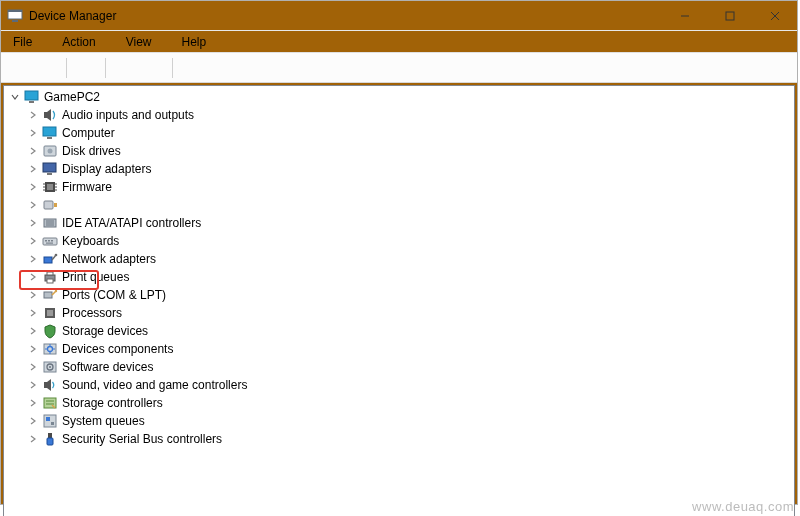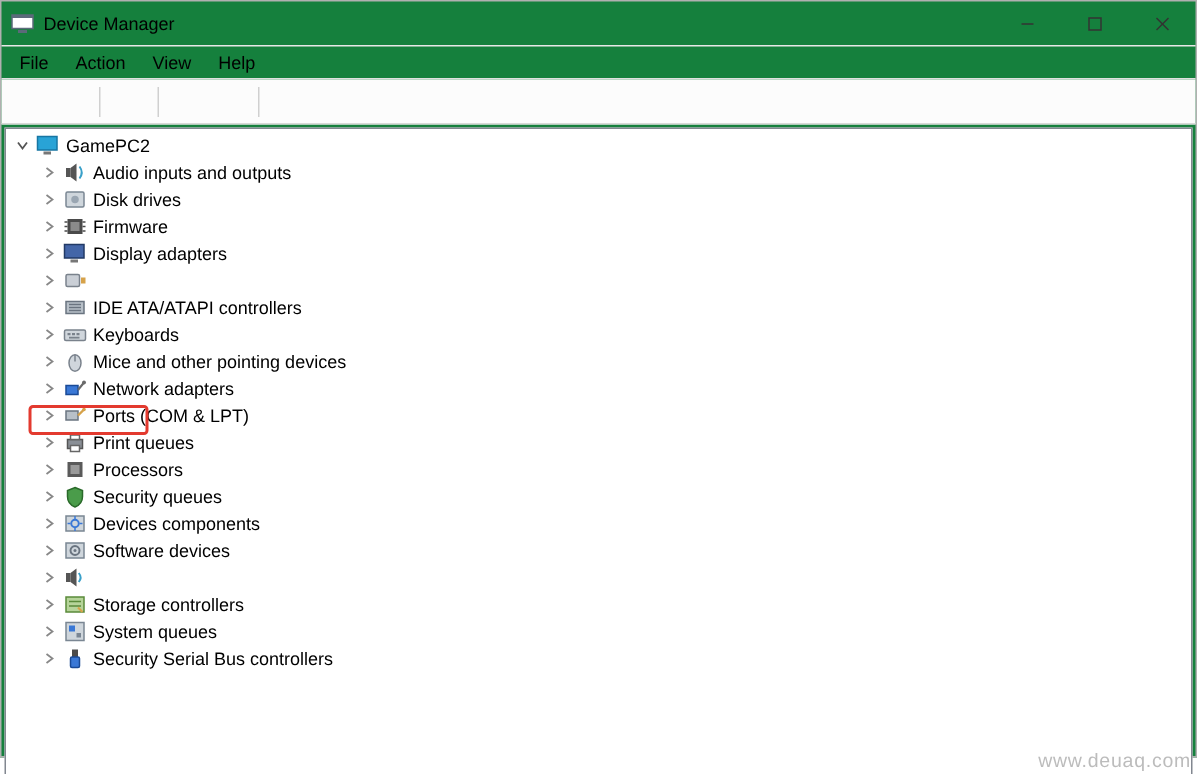--- a/index.html
+++ b/index.html
@@ -6,35 +6,35 @@
   body {
     margin: 0;
     font-family: "Segoe UI", Tahoma, sans-serif;
     font-size: 12px;
     background: #fff;
     width: 800px;
     height: 516px;
     overflow: hidden;
     position: relative;
   }
-  .window { border: 1px solid #b0b0b0; width: 798px; height: 505px; background: #15803d; }
+  .window { border: 1px solid #b0b0b0; width: 798px; height: 505px; background: #a16207; }
   .titlebar {
     display: flex; align-items: center; height: 30px;
     border-bottom: 1px solid #e8e8e8; padding-left: 6px;
   }
   .titlebar .ticon { width: 16px; height: 16px; margin-right: 6px; }
   .titlebar .title { flex: 1; color: #000; font-size: 12px; }
   .winbtns { display: flex; height: 100%; }
   .winbtn {
     width: 45px; display: flex; align-items: center; justify-content: center;
     color: #333;
   }
   .winbtn svg { width: 10px; height: 10px; }
   .menubar {
-    display: flex; gap: 2px; padding: 2px 4px 2px 4px; height: 22px;
+    display: flex; gap: 14px; padding: 2px 4px 2px 4px; height: 22px;
     align-items: center; border-bottom: 1px solid #e0e0e0;
   }
   .menuitem { padding: 2px 8px; }
   .toolbar {
     display: flex; align-items: center; gap: 4px; padding: 3px 6px;
     border-bottom: 1px solid #d8d8d8; height: 30px;
     background: #fcfcfc;
   }
   .tbtn {
     width: 24px; height: 22px; display: flex; align-items: center; justify-content: center;
@@ -195,25 +195,53 @@
           <span class="nlabel">Audio inputs and outputs</span>
         </div>
         <div class="node indent1">
           <span class="expander">
             <svg viewBox="0 0 8 8">
               <path d="M2 1 L6 4 L2 7" fill="none" stroke="#888" stroke-width="1.2"></path>
             </svg>
           </span>
           <span class="nicon">
             <svg width="16" height="16" viewBox="0 0 16 16">
+              <rect x="1" y="2" width="13" height="9" fill="#29a3d6" stroke="#1776a3"></rect>
+              <rect x="5" y="12" width="5" height="2" fill="#777"></rect>
+            </svg>
+          </span>
+          <span class="nlabel">Computer</span>
+        </div>
+        <div class="node indent1">
+          <span class="expander">
+            <svg viewBox="0 0 8 8">
+              <path d="M2 1 L6 4 L2 7" fill="none" stroke="#888" stroke-width="1.2"></path>
+            </svg>
+          </span>
+          <span class="nicon">
+            <svg width="16" height="16" viewBox="0 0 16 16">
               <rect x="2" y="3" width="12" height="10" rx="1" fill="#cfd6dc" stroke="#7a8693"></rect>
               <circle cx="8" cy="8" r="2.5" fill="#9aa6b2"></circle>
             </svg>
           </span>
           <span class="nlabel">Disk drives</span>
+        </div>
+        <div class="node indent1">
+          <span class="expander">
+            <svg viewBox="0 0 8 8">
+              <path d="M2 1 L6 4 L2 7" fill="none" stroke="#888" stroke-width="1.2"></path>
+            </svg>
+          </span>
+          <span class="nicon">
+            <svg width="16" height="16" viewBox="0 0 16 16">
+              <rect x="1" y="2" width="13" height="9" fill="#4466a8" stroke="#223a66"></rect>
+              <rect x="5" y="12" width="5" height="2" fill="#777"></rect>
+            </svg>
+          </span>
+          <span class="nlabel">Display adapters</span>
         </div>
         <div class="node indent1">
           <span class="expander">
             <svg viewBox="0 0 8 8">
               <path d="M2 1 L6 4 L2 7" fill="none" stroke="#888" stroke-width="1.2"></path>
             </svg>
           </span>
           <span class="nicon">
             <svg width="16" height="16" viewBox="0 0 16 16">
               <rect x="3" y="3" width="10" height="10" fill="#4a4a4a"></rect>
@@ -229,34 +257,20 @@
           <span class="nlabel">Firmware</span>
         </div>
         <div class="node indent1">
           <span class="expander">
             <svg viewBox="0 0 8 8">
               <path d="M2 1 L6 4 L2 7" fill="none" stroke="#888" stroke-width="1.2"></path>
             </svg>
           </span>
           <span class="nicon">
             <svg width="16" height="16" viewBox="0 0 16 16">
-              <rect x="1" y="2" width="13" height="9" fill="#4466a8" stroke="#223a66"></rect>
-              <rect x="5" y="12" width="5" height="2" fill="#777"></rect>
-            </svg>
-          </span>
-          <span class="nlabel">Display adapters</span>
-        </div>
-        <div class="node indent1">
-          <span class="expander">
-            <svg viewBox="0 0 8 8">
-              <path d="M2 1 L6 4 L2 7" fill="none" stroke="#888" stroke-width="1.2"></path>
-            </svg>
-          </span>
-          <span class="nicon">
-            <svg width="16" height="16" viewBox="0 0 16 16">
               <rect x="2" y="4" width="9" height="8" rx="1" fill="#cacfd6" stroke="#7a828c"></rect>
               <rect x="12" y="6" width="3" height="4" fill="#d6a24a"></rect>
             </svg>
           </span>
         </div>
         <div class="node indent1">
           <span class="expander">
             <svg viewBox="0 0 8 8">
               <path d="M2 1 L6 4 L2 7" fill="none" stroke="#888" stroke-width="1.2"></path>
             </svg>
@@ -289,97 +303,83 @@
           <span class="nlabel">Keyboards</span>
         </div>
         <div class="node indent1">
           <span class="expander">
             <svg viewBox="0 0 8 8">
               <path d="M2 1 L6 4 L2 7" fill="none" stroke="#888" stroke-width="1.2"></path>
             </svg>
           </span>
           <span class="nicon">
             <svg width="16" height="16" viewBox="0 0 16 16">
-              <ellipse cx="8" cy="9" rx="4" ry="5.5" fill="#d0d6dc" stroke="#7a828c"></ellipse>
-              <line x1="8" y1="3.5" x2="8" y2="8" stroke="#7a828c"></line>
-            </svg>
-          </span>
-          <span class="nlabel">Mice and other pointing devices</span>
-        </div>
-        <div class="node indent1">
-          <span class="expander">
-            <svg viewBox="0 0 8 8">
-              <path d="M2 1 L6 4 L2 7" fill="none" stroke="#888" stroke-width="1.2"></path>
-            </svg>
-          </span>
-          <span class="nicon">
-            <svg width="16" height="16" viewBox="0 0 16 16">
               <rect x="2" y="6" width="8" height="6" fill="#3a78d6" stroke="#1a4a96"></rect>
               <path d="M10 9 L14 4" stroke="#6a6a6a" stroke-width="1.4"></path>
               <circle cx="14" cy="4" r="1.3" fill="#6a6a6a"></circle>
             </svg>
           </span>
           <span class="nlabel">Network adapters</span>
         </div>
         <div class="node indent1">
           <span class="expander">
             <svg viewBox="0 0 8 8">
               <path d="M2 1 L6 4 L2 7" fill="none" stroke="#888" stroke-width="1.2"></path>
             </svg>
           </span>
           <span class="nicon">
             <svg width="16" height="16" viewBox="0 0 16 16">
+              <rect x="3" y="6" width="10" height="6" fill="#8a8f96" stroke="#555"></rect>
+              <rect x="5" y="3" width="6" height="3" fill="#fff" stroke="#666"></rect>
+              <rect x="5" y="10" width="6" height="4" fill="#fff" stroke="#666"></rect>
+            </svg>
+          </span>
+          <span class="nlabel">Print queues</span>
+        </div>
+        <div class="node indent1">
+          <span class="expander">
+            <svg viewBox="0 0 8 8">
+              <path d="M2 1 L6 4 L2 7" fill="none" stroke="#888" stroke-width="1.2"></path>
+            </svg>
+          </span>
+          <span class="nicon">
+            <svg width="16" height="16" viewBox="0 0 16 16">
               <rect x="2" y="5" width="8" height="6" fill="#b8c0c8" stroke="#6a7480"></rect>
               <path d="M10 8 L14 4" stroke="#d6a24a" stroke-width="1.6"></path>
               <circle cx="14" cy="4" r="1.2" fill="#d6a24a"></circle>
             </svg>
           </span>
           <span class="nlabel">Ports (COM &amp; LPT)</span>
         </div>
         <div class="node indent1">
           <span class="expander">
             <svg viewBox="0 0 8 8">
               <path d="M2 1 L6 4 L2 7" fill="none" stroke="#888" stroke-width="1.2"></path>
             </svg>
           </span>
           <span class="nicon">
             <svg width="16" height="16" viewBox="0 0 16 16">
-              <rect x="3" y="6" width="10" height="6" fill="#8a8f96" stroke="#555"></rect>
-              <rect x="5" y="3" width="6" height="3" fill="#fff" stroke="#666"></rect>
-              <rect x="5" y="10" width="6" height="4" fill="#fff" stroke="#666"></rect>
-            </svg>
-          </span>
-          <span class="nlabel">Print queues</span>
-        </div>
-        <div class="node indent1">
-          <span class="expander">
-            <svg viewBox="0 0 8 8">
-              <path d="M2 1 L6 4 L2 7" fill="none" stroke="#888" stroke-width="1.2"></path>
-            </svg>
-          </span>
-          <span class="nicon">
-            <svg width="16" height="16" viewBox="0 0 16 16">
               <rect x="3" y="3" width="10" height="10" fill="#5a5a5a"></rect>
               <rect x="5" y="5" width="6" height="6" fill="#9a9a9a"></rect>
             </svg>
           </span>
           <span class="nlabel">Processors</span>
         </div>
         <div class="node indent1">
           <span class="expander">
             <svg viewBox="0 0 8 8">
               <path d="M2 1 L6 4 L2 7" fill="none" stroke="#888" stroke-width="1.2"></path>
             </svg>
           </span>
           <span class="nicon">
             <svg width="16" height="16" viewBox="0 0 16 16">
               <path d="M8 2 L13 4 L13 8 Q13 13 8 15 Q3 13 3 8 L3 4 Z" fill="#4a9c4a" stroke="#2a6a2a"></path>
             </svg>
           </span>
-          <span class="nlabel">Security queues</span>
+          <span class="nlabel">Storage devices</span>
         </div>
         <div class="node indent1">
           <span class="expander">
             <svg viewBox="0 0 8 8">
               <path d="M2 1 L6 4 L2 7" fill="none" stroke="#888" stroke-width="1.2"></path>
             </svg>
           </span>
           <span class="nicon">
             <svg width="16" height="16" viewBox="0 0 16 16">
               <rect x="2" y="3" width="12" height="10" fill="#cfd6dc" stroke="#7a8693"></rect>
@@ -410,20 +410,21 @@
               <path d="M2 1 L6 4 L2 7" fill="none" stroke="#888" stroke-width="1.2"></path>
             </svg>
           </span>
           <span class="nicon">
             <svg width="16" height="16" viewBox="0 0 16 16">
               <rect x="2" y="5" width="3" height="6" fill="#555"></rect>
               <path d="M5 5 L9 2 L9 14 L5 11 Z" fill="#555"></path>
               <path d="M10.5 5 Q13 8 10.5 11" fill="none" stroke="#39a0c9" stroke-width="1.3"></path>
             </svg>
           </span>
+          <span class="nlabel">Sound, video and game controllers</span>
         </div>
         <div class="node indent1">
           <span class="expander">
             <svg viewBox="0 0 8 8">
               <path d="M2 1 L6 4 L2 7" fill="none" stroke="#888" stroke-width="1.2"></path>
             </svg>
           </span>
           <span class="nicon">
             <svg width="16" height="16" viewBox="0 0 16 16">
               <rect x="2" y="3" width="12" height="10" fill="#b6d49a" stroke="#5a8a3a"></rect>

